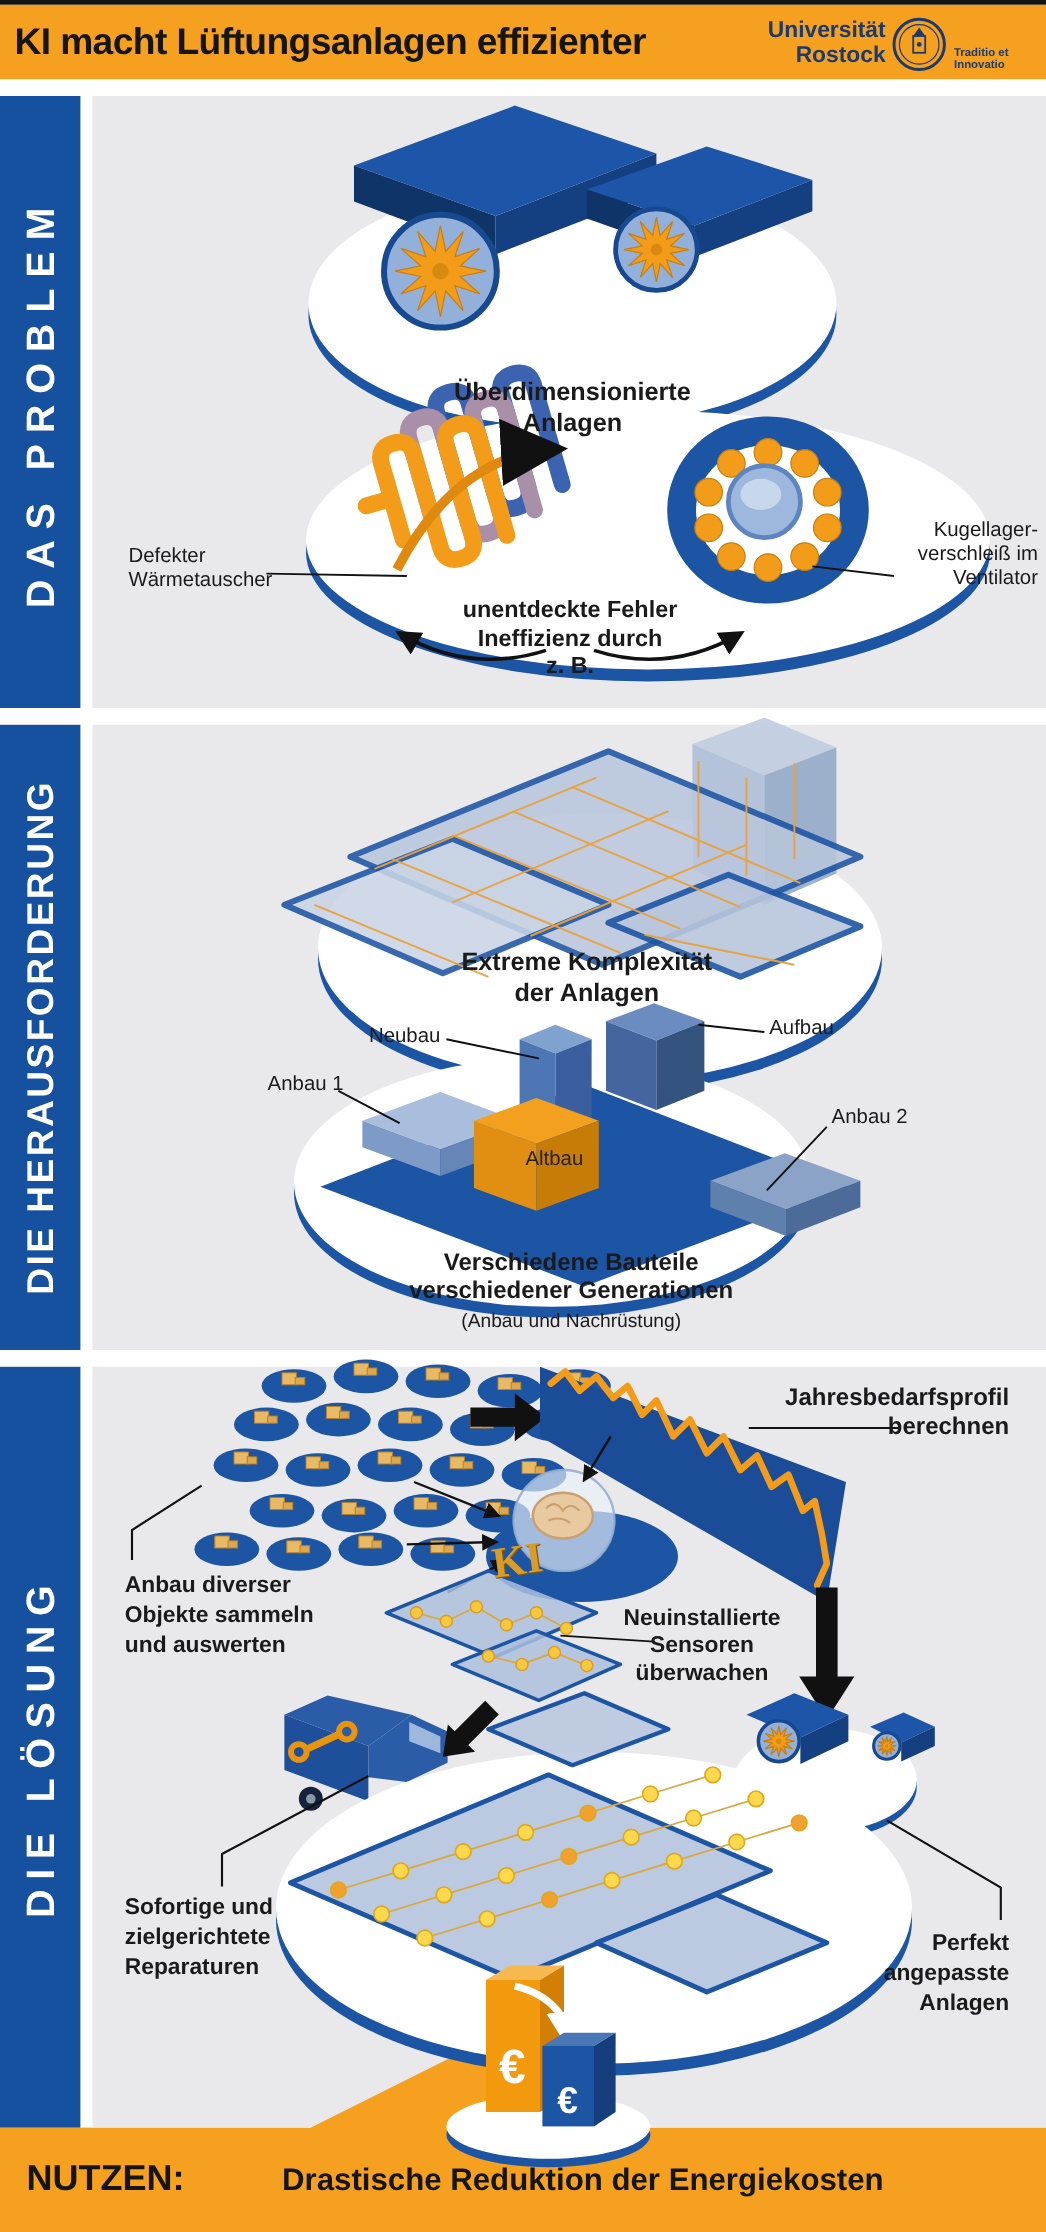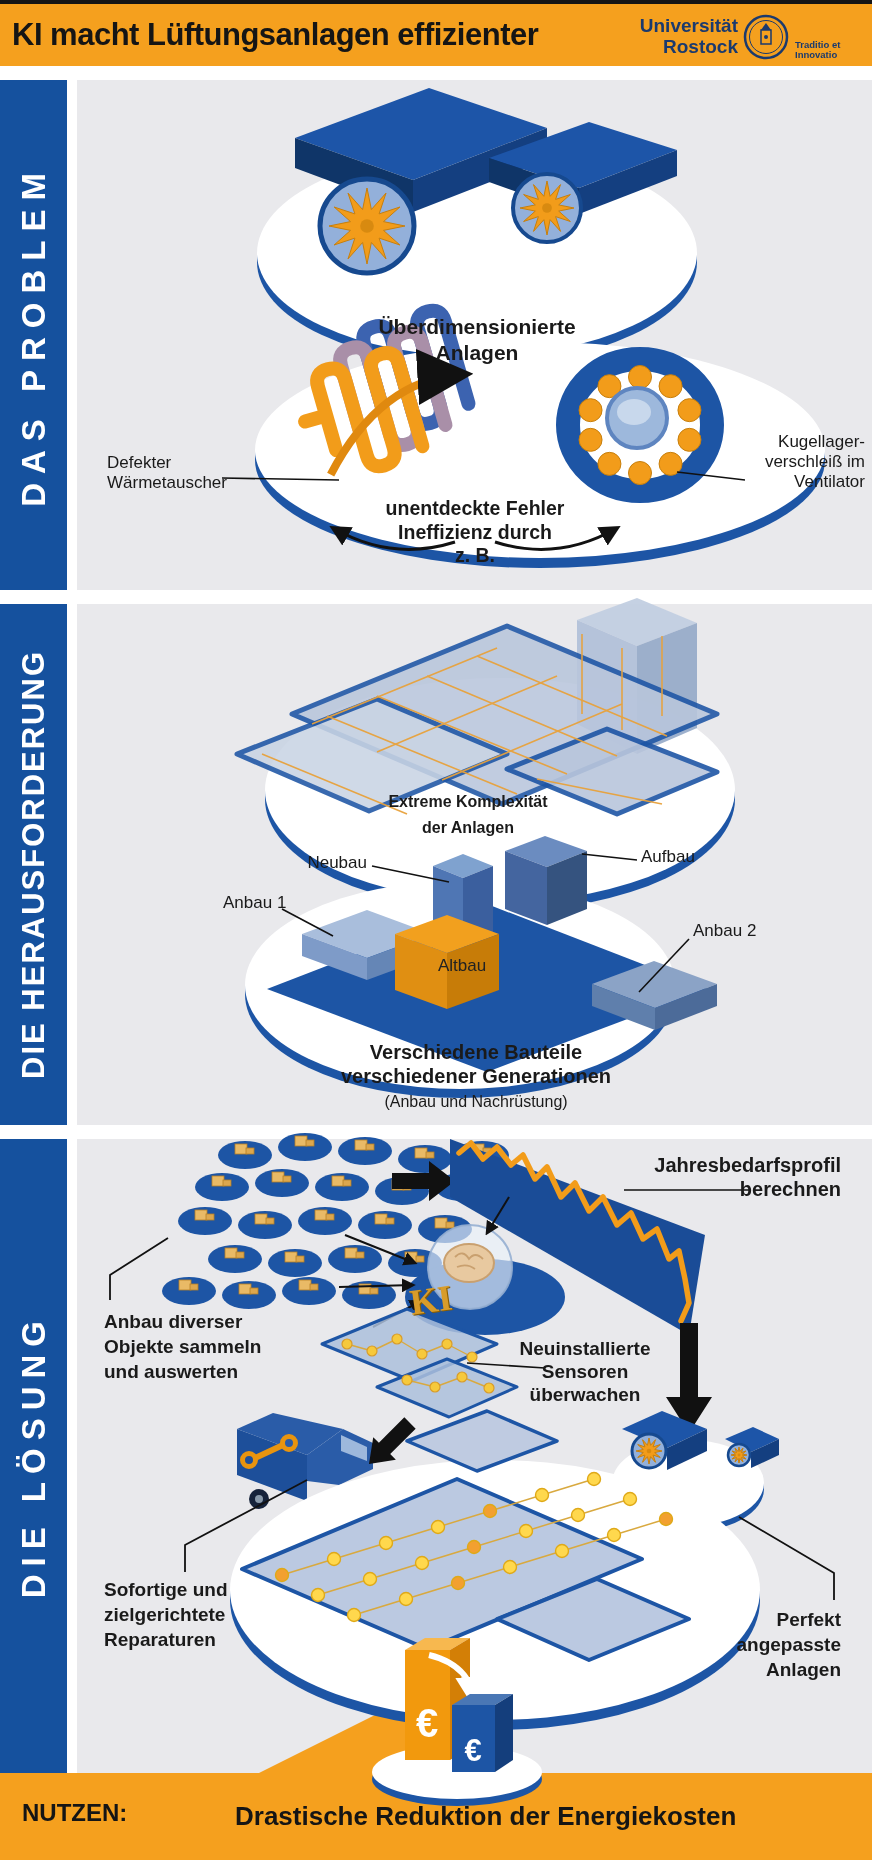--- a/index.html
+++ b/index.html
@@ -26,21 +26,21 @@
   #panel2{top:604px;height:521px;}
   #panel3{top:1139px;height:634px;overflow:visible;}
   .panel svg{position:absolute;left:0;top:0;overflow:visible;}
   
   .lbl{position:absolute;font-size:17px;line-height:20px;color:#1a1a1a;white-space:nowrap;}
   .lbl.b{font-weight:bold;font-size:19px;line-height:25px;}
   .lbl.r{text-align:right;}
   .cap{position:absolute;font-weight:bold;color:#1a1a1a;text-align:center;}
   
   #banner{left:0;top:1773px;width:872px;height:87px;background:#F5A01E;}
-  #nutzen{left:22px;top:26px;font-size:24px;font-weight:bold;color:#151515;}
+  #nutzen{left:22px;top:26px;font-size:30px;font-weight:bold;color:#151515;}
   #benefit{left:235px;top:28px;font-size:26px;font-weight:bold;color:#151515;white-space:nowrap;}
   #ki-text{left:333px;top:140px;font-size:36px;font-weight:bold;
            font-family:"Liberation Serif",serif;color:#D89C2A;
            text-shadow:1px 1px 0 #8a5d00;transform:rotate(-8deg);}
   .euro{position:absolute;color:#fff;font-weight:bold;text-align:center;}
 </style>
 </head>
 <body>
 
 <div class="abs" id="topstrip"></div>
@@ -221,21 +221,21 @@
       <polygon points="515,380 577,357 640,380 578,404" fill="#8BA3C6"></polygon>
       <polygon points="515,380 515,402 578,426 578,404" fill="#5F7FAC"></polygon>
       <polygon points="578,404 640,380 640,402 578,426" fill="#4C6B99"></polygon>
     </g>
 
     <line x1="295" y1="262" x2="372" y2="278" stroke="#111" stroke-width="1.6"></line>
     <line x1="560" y1="256" x2="505" y2="250" stroke="#111" stroke-width="1.6"></line>
     <line x1="205" y1="305" x2="256" y2="332" stroke="#111" stroke-width="1.6"></line>
     <line x1="612" y1="335" x2="562" y2="388" stroke="#111" stroke-width="1.6"></line>
   </svg>
-  <div class="cap" style="left:231px;top:185px;width:320px;font-size:16px;line-height:26px;">
+  <div class="cap" style="left:252px;top:185px;width:320px;font-size:21px;line-height:26px;">
     <div>Extreme Komplexität</div>
     <div>der Anlagen</div>
   </div>
   <div class="lbl" style="right:505px;top:249px;">Neubau</div>
   <div class="lbl" style="left:564px;top:243px;">Aufbau</div>
   <div class="lbl" style="left:146px;top:289px;">Anbau 1</div>
   <div class="lbl" style="left:616px;top:317px;">Anbau 2</div>
   <div class="lbl" style="left:345px;top:352px;width:80px;text-align:center;color:#222;">Altbau</div>
   <div class="cap" style="left:239px;top:436px;width:320px;font-size:20px;line-height:24px;">
     <div>Verschiedene Bauteile</div>

